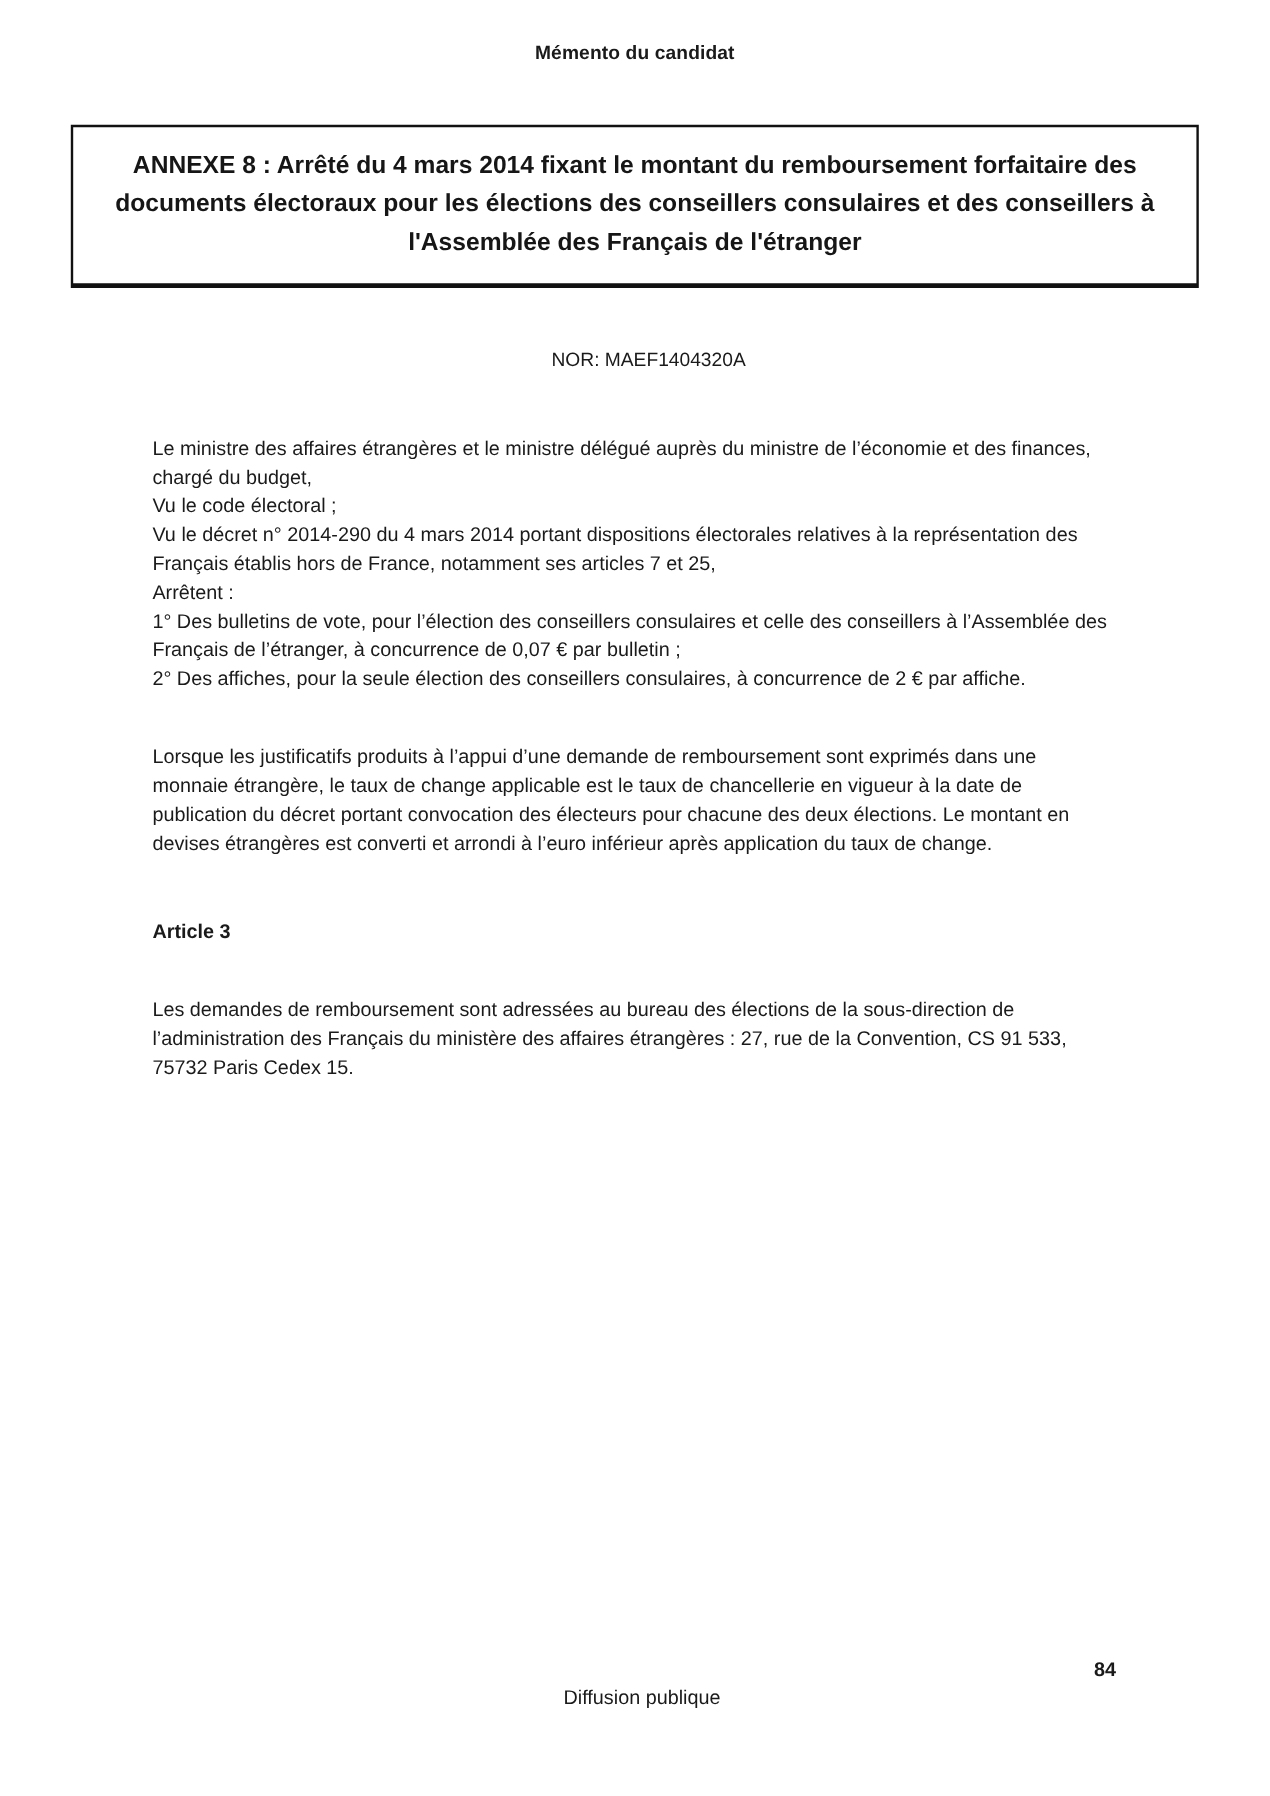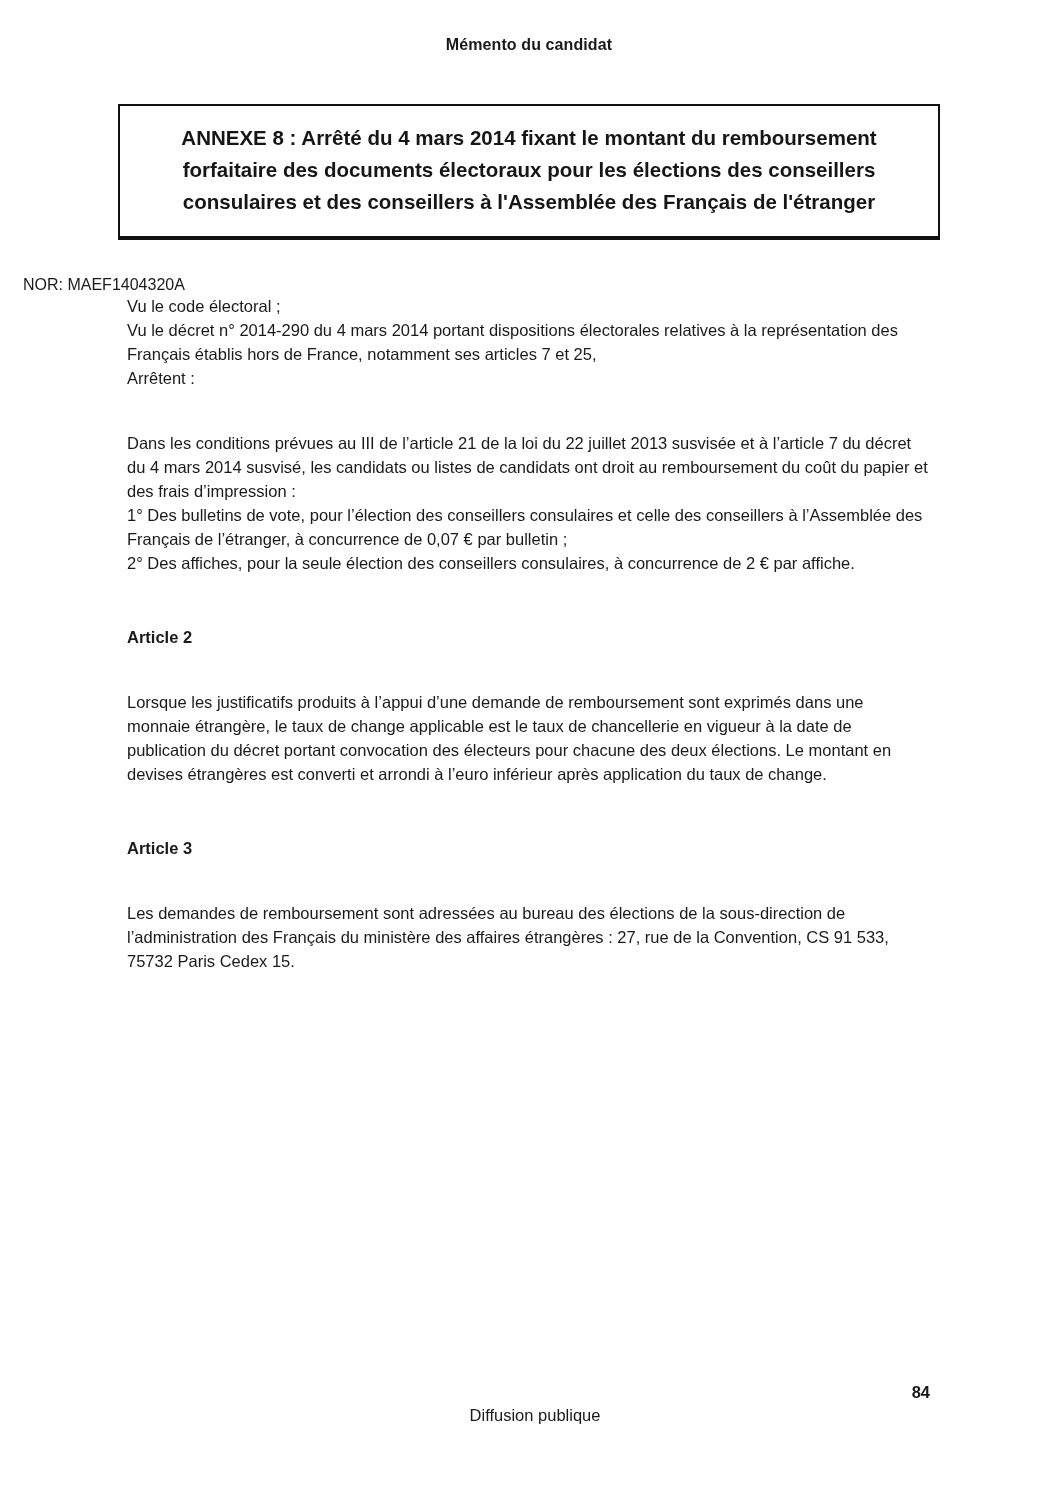--- a/index.html
+++ b/index.html
@@ -13,35 +13,36 @@
     overflow: hidden;
   }
   .page-header {
     padding-top: 36px;
     text-align: center;
     font-size: 16px;
     font-weight: bold;
     letter-spacing: 0.1px;
   }
   .title-box {
-    width: 822px;
+    width: 940px;
     margin: 50px auto 0 auto;
     border: 2px solid #111111;
     border-bottom-width: 4px;
     padding: 16px 26px 18px 26px;
     text-align: center;
   }
   .title-box .title-text {
     font-size: 20.5px;
     font-weight: bold;
     line-height: 32px;
     color: #161616;
   }
   .nor-line {
-    margin-top: 36px;
+    margin-top: 52px;
+    text-align: center;
     font-size: 16px;
     padding-left: 23px;
   }
   .content {
     margin: 0 127px;
   }
   .para {
     font-size: 16.5px;
     line-height: 24px;
   }
@@ -76,29 +77,28 @@
 
 <div class="page-header">Mémento du candidat</div>
 
 <div class="title-box">
   <div class="title-text">ANNEXE 8 : Arrêté du 4 mars 2014 fixant le montant du remboursement forfaitaire des documents électoraux pour les élections des conseillers consulaires et des conseillers à l'Assemblée des Français de l'étranger</div>
 </div>
 
 <div class="nor-line">NOR: MAEF1404320A</div>
 
 <div class="content">
+  <div class="para first">Le ministre des affaires étrangères et le ministre délégué auprès du ministre de l’économie et des finances, chargé du budget,</div>
   <div class="para">Vu le code électoral ;</div>
   <div class="para">Vu le décret n° 2014-290 du 4 mars 2014 portant dispositions électorales relatives à la représentation des Français établis hors de France, notamment ses articles 7 et 25,</div>
   <div class="para">Arrêtent :</div>
 
-  <div class="para after-heading">Dans les conditions prévues au III de l’article 21 de la loi du 22 juillet 2013 susvisée et à l’article 7 du décret du 4 mars 2014 susvisé, les candidats ou listes de candidats ont droit au remboursement du coût du papier et des frais d’impression :</div>
   <div class="para">1° Des bulletins de vote, pour l’élection des conseillers consulaires et celle des conseillers à l’Assemblée des Français de l’étranger, à concurrence de 0,07 € par bulletin ;</div>
   <div class="para">2° Des affiches, pour la seule élection des conseillers consulaires, à concurrence de 2 € par affiche.</div>
 
-  <div class="heading">Article 2</div>
   <div class="para after-heading">Lorsque les justificatifs produits à l’appui d’une demande de remboursement sont exprimés dans une monnaie étrangère, le taux de change applicable est le taux de chancellerie en vigueur à la date de publication du décret portant convocation des électeurs pour chacune des deux élections. Le montant en devises étrangères est converti et arrondi à l’euro inférieur après application du taux de change.</div>
 
   <div class="heading">Article 3</div>
   <div class="para after-heading">Les demandes de remboursement sont adressées au bureau des élections de la sous-direction de l’administration des Français du ministère des affaires étrangères : 27, rue de la Convention, CS 91 533, 75732 Paris Cedex 15.</div>
 </div>
 
 <div class="page-number">84</div>
 
 <div class="footer-text">Diffusion publique</div>
 

